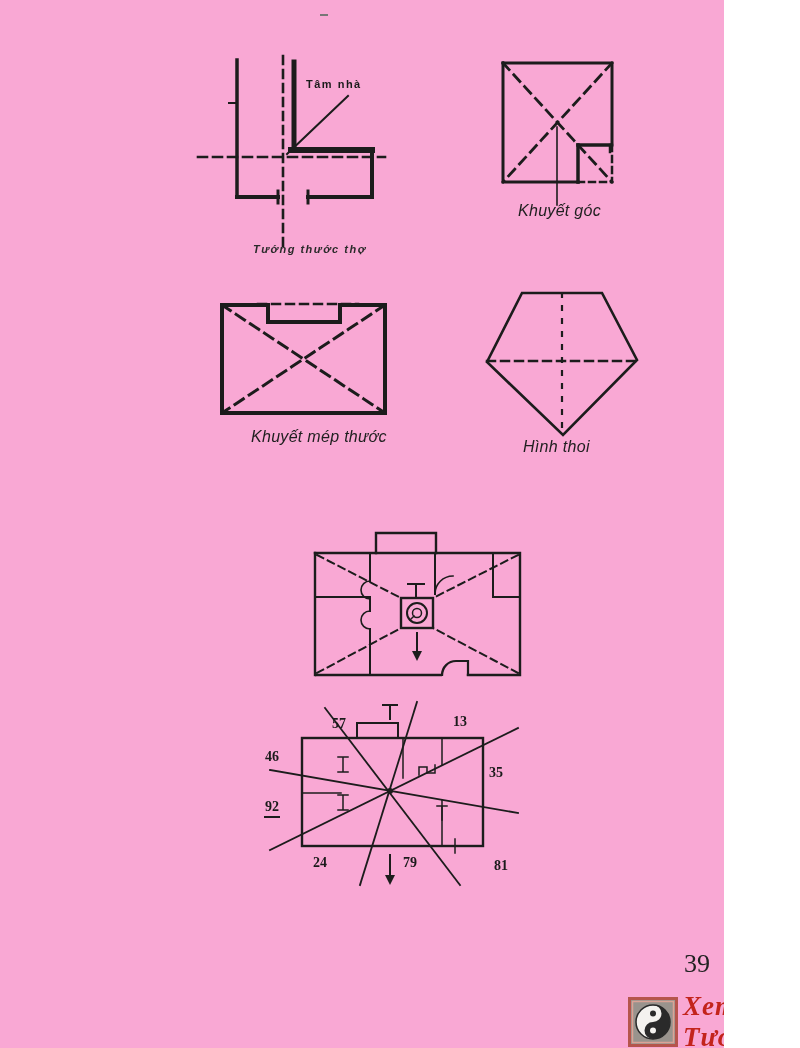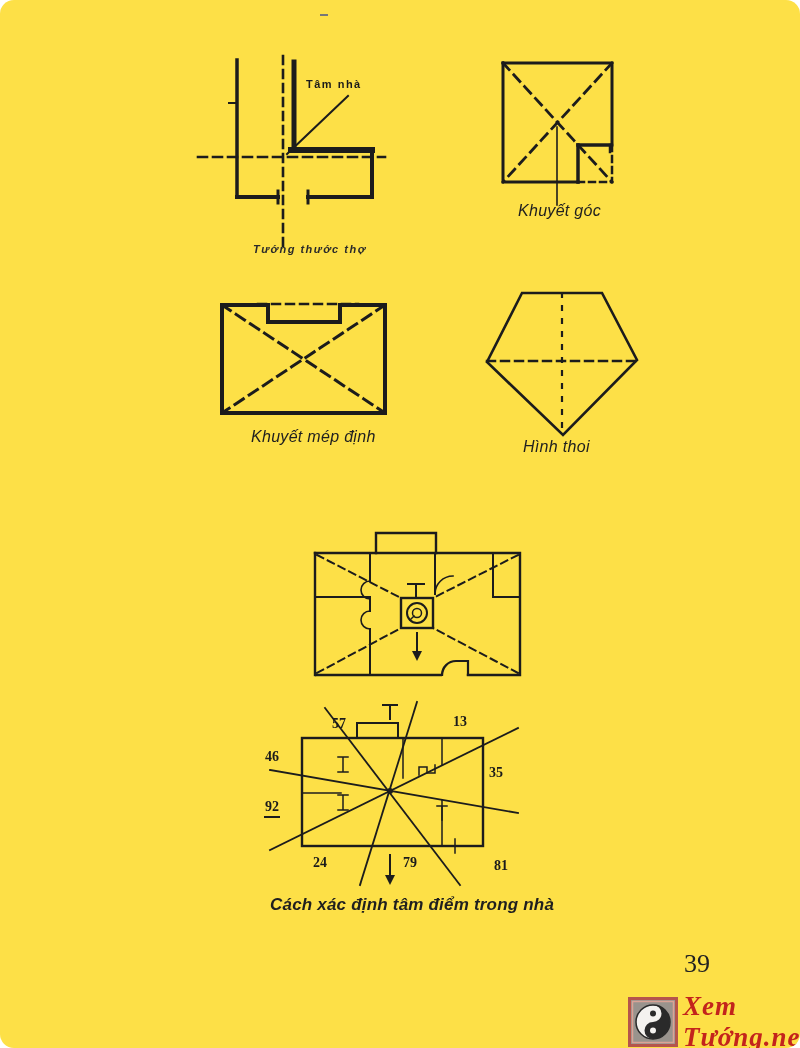--- a/index.html
+++ b/index.html
@@ -1,20 +1,19 @@
 <!DOCTYPE html>
 <html><head>
 <meta charset="utf-8">
 <style>
   html,body { margin:0; padding:0; background:#ffffff; }
   .page {
-    position:relative; width:800px; height:1048px; overflow:hidden;
-    background:#fde047; color:#1c1c1c;
+    position:relative; width:724px; height:1048px; overflow:hidden;
+    background:#f9a8d4; color:#1c1c1c;
     font-family:"Liberation Sans", sans-serif;
-    border-radius:14px;
   }
   svg { position:absolute; overflow:visible; }
   svg text { fill:#1b1b1b; }
   .ink { stroke:#1c1c1c; fill:none; stroke-linecap:square; }
   .cap { position:absolute; color:#1f1f1f; white-space:nowrap;font-style:italic; }
   .cap-small { font-size:11px; font-weight:600; letter-spacing:1.5px; color:#2a2a2a; }
   .cap-mid { font-size:16px; letter-spacing:0.3px; }
   .cap-main { font-size:17px; font-weight:bold; letter-spacing:0.2px; }
   .svg-label { font-size:11px; letter-spacing:1.5px; font-weight:600; }
   .num { font-family:"Liberation Serif", serif; font-size:14px; font-weight:bold; }
@@ -72,21 +71,21 @@
   <div class="cap cap-mid" style="left:518px; top:202px;">Khuyết góc</div>
 
   <svg width="185" height="130" style="left:213px; top:298px;" viewBox="0 0 185 130">
     <path class="ink" d="M9,7 H55 V24 H127 V7 H172 V115 H9 Z" stroke-width="4"></path>
     <path class="ink" d="M45,6 H145" stroke-width="2.5" stroke-dasharray="8,6"></path>
     <g class="ink">
       <path d="M9,7 L172,115" stroke-width="3" stroke-dasharray="10,7"></path>
       <path d="M172,7 L9,115" stroke-width="3" stroke-dasharray="10,7"></path>
     </g>
   </svg>
-  <div class="cap cap-mid" style="left:251px; top:428px;">Khuyết mép định</div>
+  <div class="cap cap-mid" style="left:251px; top:428px;">Khuyết mép thước</div>
 
   <svg width="180" height="170" style="left:473px; top:281px;" viewBox="0 0 180 170">
     <polygon class="ink" points="49,12 129,12 164,79 90,154 14,81" stroke-width="2.6"></polygon>
     <g class="ink">
       <path d="M89,12 V152" stroke-width="2.2" stroke-dasharray="4,9"></path>
       <path d="M14,80 H164" stroke-width="2.5" stroke-dasharray="8,6"></path>
     </g>
   </svg>
   <div class="cap cap-mid" style="left:523px; top:438px;">Hình thoi</div>
 
@@ -163,21 +162,20 @@
       <text class="num" x="12" y="68">46</text>
       <text class="num" x="236" y="84">35</text>
       <text class="num" x="12" y="118">92</text>
       <path class="ink" d="M12,124 H26" stroke-width="2"></path>
       <text class="num" x="60" y="174">24</text>
       <text class="num" x="150" y="174">79</text>
       <text class="num" x="241" y="177">81</text>
     </g>
   </svg>
 
-  <div class="cap cap-main" style="left:270px; top:895px;">Cách xác định tâm điểm trong nhà</div>
 
   <div class="page-number">39</div>
 
   <div class="logo">
     <svg width="50" height="50" viewBox="0 0 50 50" style="position:static;">
       <rect x="1.5" y="1.5" width="47" height="47" fill="#99938d" stroke="#b5554c" stroke-width="3"></rect>
       <rect x="4.5" y="4.5" width="41" height="41" fill="none" stroke="#dca396" stroke-width="1.5"></rect>
       <circle cx="25" cy="25" r="17" fill="#f4f2ef" stroke="#2a2a2a" stroke-width="1.5"></circle>
       <path d="M25,8 A17,17 0 0 1 25,42 A8.5,8.5 0 0 1 25,25 A8.5,8.5 0 0 0 25,8 Z" fill="#2a2a2a"></path>
       <circle cx="25" cy="16.5" r="3" fill="#2a2a2a"></circle>

